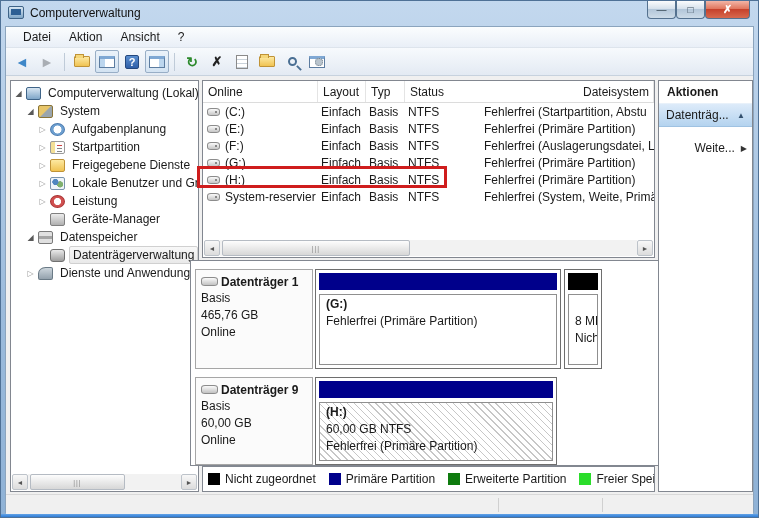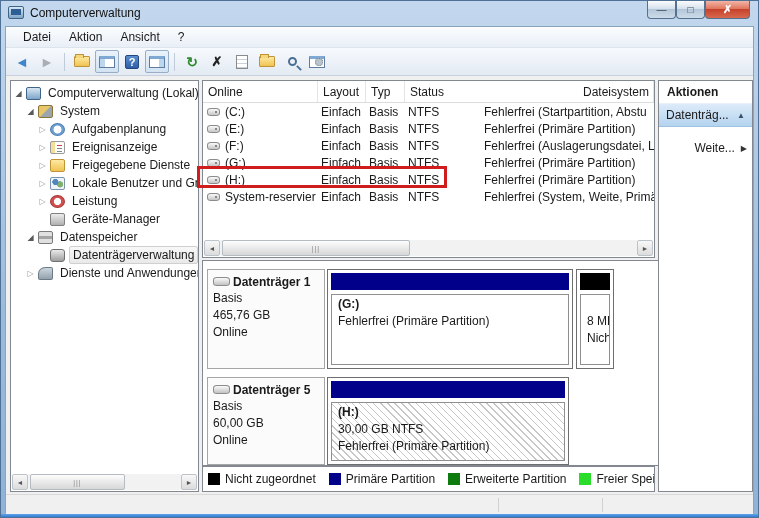--- a/index.html
+++ b/index.html
@@ -64,21 +64,21 @@
     transform:rotate(45deg); left:6px; top:8px; }
   .wgear { width:16px; height:12px; border:1px solid #5c7ca0; border-top:3px solid #7fa8d4;
     background:#fff; position:relative; }
   .wgear:after { content:""; position:absolute; right:1px; bottom:1px; width:6px; height:6px;
     border:1px dotted #6a7a86; border-radius:50%; background:#b9c4cd; }
 
   
   .pane { position:absolute; background:#fff; border:1px solid #828790; overflow:hidden; }
   .tree-pane  { left:4px;  top:53px; width:189px; height:412px; }
   .list-pane  { left:196px; top:53px; width:453px; height:178px; }
-  .disk-pane  { left:196px; top:233px; width:529px; height:206px; }
+  .disk-pane  { left:184px; top:233px; width:529px; height:206px; }
   .legend-pane{ left:196px; top:439px; width:453px; height:26px; }
   .actions-pane{ left:652px; top:53px; width:95px; height:412px; }
 
   
   .tree { padding-top:3px; }
   .trow { height:18px; display:flex; align-items:center; white-space:nowrap; }
   .exp { width:11px; flex:none; text-align:center; font-size:8px; color:#595959; }
   .exp.hollow { color:#9a9a9a; }
   .ti { width:15px; height:13px; flex:none; margin:0 4px 0 2px; border-radius:2px; }
   .tlabel { padding:1px 3px; overflow:hidden; }
@@ -252,21 +252,21 @@
           <span class="tlabel">System</span>
         </div>
         <div class="trow" style="padding-left:26px">
           <span class="exp hollow">▷</span>
           <span class="ti ti-task"></span>
           <span class="tlabel">Aufgabenplanung</span>
         </div>
         <div class="trow" style="padding-left:26px">
           <span class="exp hollow">▷</span>
           <span class="ti ti-event"></span>
-          <span class="tlabel">Ereignisanzeige</span>
+          <span class="tlabel">Startpartition</span>
         </div>
         <div class="trow" style="padding-left:26px">
           <span class="exp hollow">▷</span>
           <span class="ti ti-folder"></span>
           <span class="tlabel">Freigegebene Dienste</span>
         </div>
         <div class="trow" style="padding-left:26px">
           <span class="exp hollow">▷</span>
           <span class="ti ti-users"></span>
           <span class="tlabel">Lokale Benutzer und Gru</span>
@@ -401,31 +401,31 @@
             <div class="pl">8 MB</div>
             <div class="pl">Nicht zugeordnet</div>
           </div>
         </div>
       </div>
 
       <div class="disk-row" style="top:116px; height:88px; width:412px">
         <div class="disk-label">
           <div class="dl-name">
               <span class="dglyph"></span>
-              <span>Datenträger 5</span>
+              <span>Datenträger 9</span>
             </div>
           <div class="dl-line">Basis</div>
           <div class="dl-line">60,00 GB</div>
           <div class="dl-line">Online</div>
         </div>
         <div class="part" style="left:120px; width:242px">
           <div class="band" style="background: rgb(0, 0, 139);"></div>
           <div class="pinner hatch">
             <div class="pl b">(H:)</div>
-            <div class="pl">30,00 GB NTFS</div>
+            <div class="pl">60,00 GB NTFS</div>
             <div class="pl">Fehlerfrei (Primäre Partition)</div>
           </div>
         </div>
       </div>
 
       <div class="vscroll">
         <div class="sarrow">▲</div>
         <div class="strack">
           <div class="sthumb v" style="top:60px; height:66px">
               <span class="grip">≡</span>

